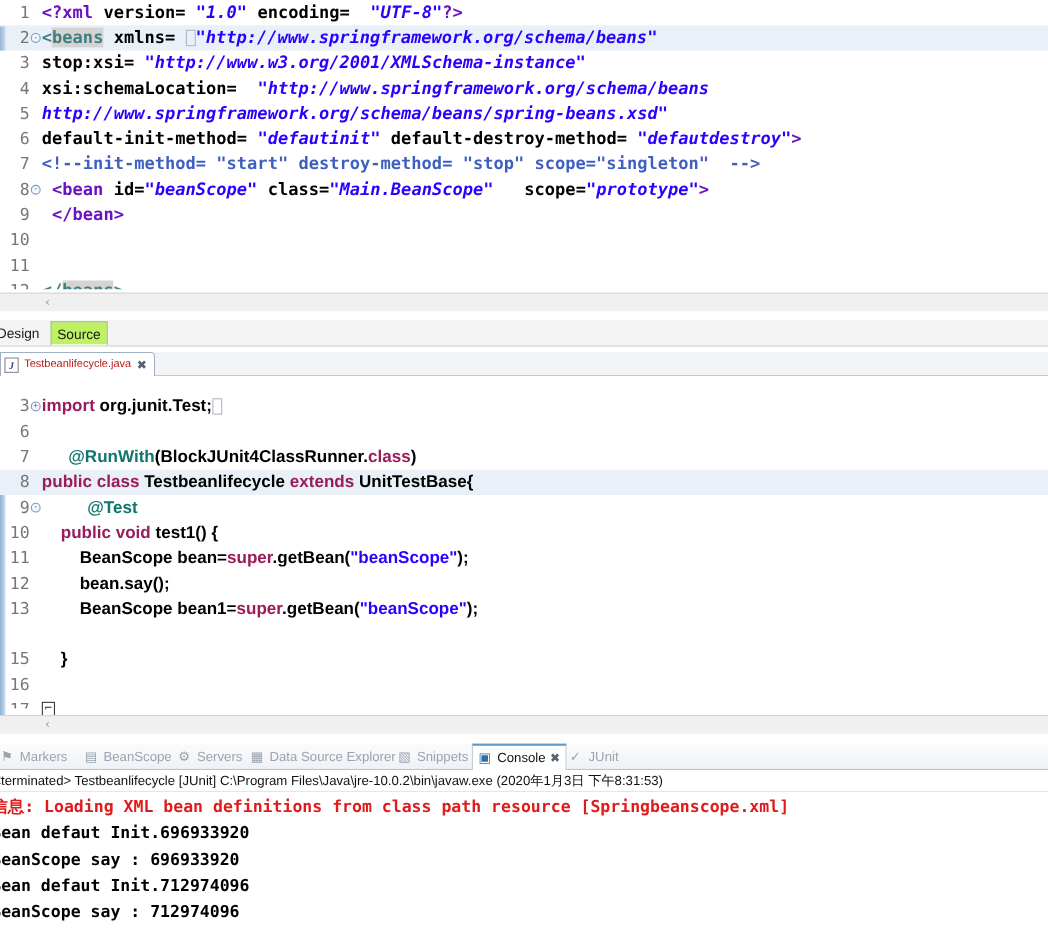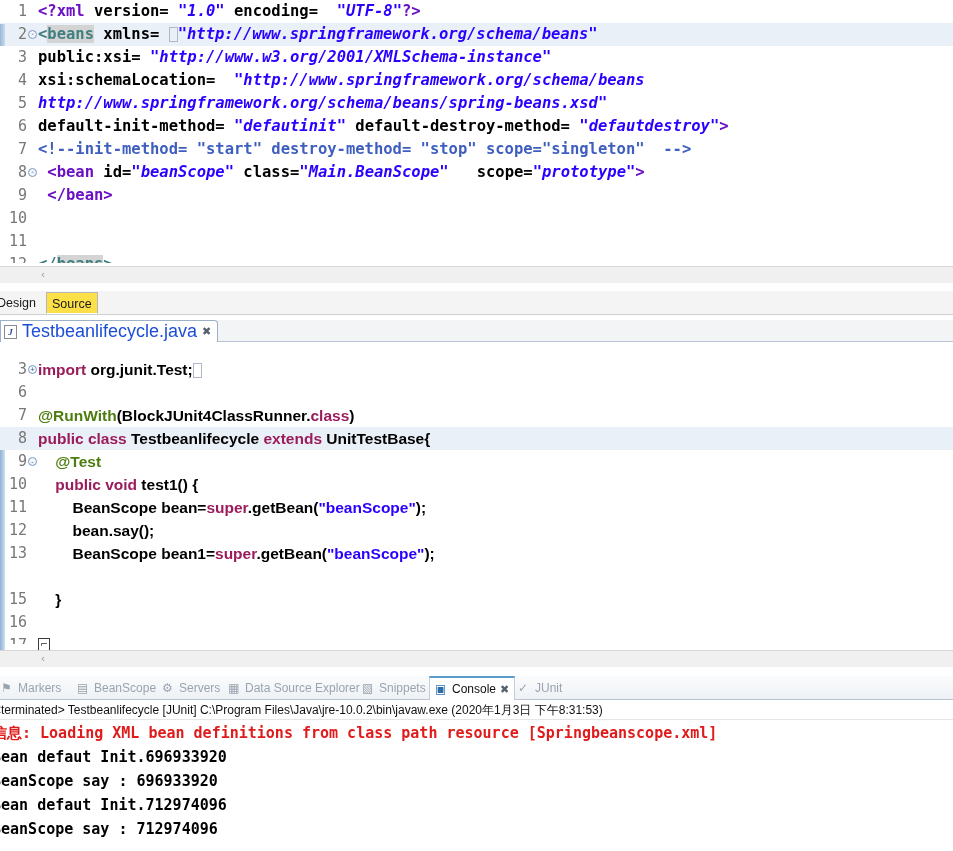--- a/index.html
+++ b/index.html
@@ -66,21 +66,21 @@
   .t-tag      { color: #6a11c4; }
   .t-attr     { color: #000000; }
   .t-val      { color: #2a00ff; font-style: italic; }
   .t-comment  { color: #3f5fbf; }
   .t-plain    { color: #000000; }
   .occ        { background: #d4d4d4; }
   .caretbox   { display:inline-block; width:9px; height:15px; border:1px solid #b0b8c8; vertical-align:-3px; }
 
   
   .j-kw     { color: #9b1c5b; font-weight: bold; }
-  .j-ann    { color: #4d7c0f; }
+  .j-ann    { color: #0f766e; margin-left: 24px; }
   .j-str    { color: #2a00ff; }
   .j-plain  { color: #000000; }
 
   
   #xml-pane {
     position: absolute;
     left: 0; top: 0;
     width: 953px; height: 283px;
   }
   #xml-pane .editor { width: 953px; height: 283px; }
@@ -128,21 +128,21 @@
     position: absolute;
     top: 1px;
     height: 22px;
     line-height: 22px;
     font-size: 12.5px;
     color: #1a1a1a;
     padding: 0 5px;
     background: #f4f4f4;
   }
   .ds-tab.active {
-    background: #fde047;
+    background: #bef264;
     border: 1px solid #b6b6b6;
     border-bottom: 1px solid #ffffff;
   }
 
   
   #java-pane {
     position: absolute;
     left: 0; top: 320px;
     width: 953px; height: 352px;
   }
@@ -160,22 +160,22 @@
     background: #ffffff;
     border: 1px solid #9eb0c6;
     border-bottom: none;
     border-top-right-radius: 4px;
     display: flex;
     align-items: center;
     padding: 0 6px 0 3px;
     gap: 5px;
   }
   .file-tab-label {
-    font-size: 18px;
-    color: #1d4ed8;
+    font-size: 10px;
+    color: #b91c1c;
     font-family: "Liberation Sans", sans-serif;
   }
   .jicon {
     width: 13px; height: 14px;
     border: 1px solid #8a8a8a;
     background: #ffffff;
     color: #2a3f8f;
     font-size: 9px;
     line-height: 12px;
     text-align: center;
@@ -284,21 +284,21 @@
 </style>
 </head>
 <body>
 
 <div class="app">
 
   <div id="xml-pane">
     <div class="editor" id="xml-editor">
         <div class="code-line" style="top: 0px; position: absolute; left: 0px; width: 953px;"><span class="gutter-num">1</span><span class="code-text"><span class="t-tag">&lt;?xml </span><span class="t-attr">version=</span><span class="t-plain"> </span><span class="t-val">"1.0"</span><span class="t-plain"> </span><span class="t-attr">encoding=</span><span class="t-plain">  </span><span class="t-val">"UTF-8"</span><span class="t-tag">?&gt;</span></span></div>
         <div class="code-line hl" style="top: 23px; position: absolute; left: 0px; width: 953px;"><span class="gutter-num">2</span><span class="fold">-</span><span class="code-text"><span class="t-xmltag">&lt;</span><span class="t-xmltag occ">beans</span><span class="t-plain"> </span><span class="t-attr">xmlns=</span><span class="t-plain"> </span><span class="caretbox"></span><span class="t-val">"http://www.springframework.org/schema/beans"</span></span></div>
-        <div class="code-line" style="top: 46px; position: absolute; left: 0px; width: 953px;"><span class="gutter-num">3</span><span class="code-text"><span class="t-attr">public:xsi=</span><span class="t-plain"> </span><span class="t-val">"http://www.w3.org/2001/XMLSchema-instance"</span></span></div>
+        <div class="code-line" style="top: 46px; position: absolute; left: 0px; width: 953px;"><span class="gutter-num">3</span><span class="code-text"><span class="t-attr">stop:xsi=</span><span class="t-plain"> </span><span class="t-val">"http://www.w3.org/2001/XMLSchema-instance"</span></span></div>
         <div class="code-line" style="top: 69px; position: absolute; left: 0px; width: 953px;"><span class="gutter-num">4</span><span class="code-text"><span class="t-attr">xsi:schemaLocation=</span><span class="t-plain">  </span><span class="t-val">"http://www.springframework.org/schema/beans</span></span></div>
         <div class="code-line" style="top: 92px; position: absolute; left: 0px; width: 953px;"><span class="gutter-num">5</span><span class="code-text"><span class="t-val">http://www.springframework.org/schema/beans/spring-beans.xsd"</span></span></div>
         <div class="code-line" style="top: 115px; position: absolute; left: 0px; width: 953px;"><span class="gutter-num">6</span><span class="code-text"><span class="t-attr">default-init-method=</span><span class="t-plain"> </span><span class="t-val">"defautinit"</span><span class="t-plain"> </span><span class="t-attr">default-destroy-method=</span><span class="t-plain"> </span><span class="t-val">"defautdestroy"</span><span class="t-tag">&gt;</span></span></div>
         <div class="code-line" style="top: 138px; position: absolute; left: 0px; width: 953px;"><span class="gutter-num">7</span><span class="code-text"><span class="t-comment">&lt;!--init-method= "start" destroy-method= "stop" scope="singleton"  --&gt;</span></span></div>
         <div class="code-line" style="top: 161px; position: absolute; left: 0px; width: 953px;"><span class="gutter-num">8</span><span class="fold">-</span><span class="code-text"><span class="t-tag"> &lt;bean </span><span class="t-attr">id=</span><span class="t-val">"beanScope"</span><span class="t-plain"> </span><span class="t-attr">class=</span><span class="t-val">"Main.BeanScope"</span><span class="t-plain">   </span><span class="t-attr">scope=</span><span class="t-val">"prototype"</span><span class="t-tag">&gt;</span></span></div>
         <div class="code-line" style="top: 184px; position: absolute; left: 0px; width: 953px;"><span class="gutter-num">9</span><span class="code-text"><span class="t-tag"> &lt;/bean&gt;</span></span></div>
         <div class="code-line" style="top: 207px; position: absolute; left: 0px; width: 953px;"><span class="gutter-num">10</span><span class="code-text"></span></div>
         <div class="code-line" style="top: 230px; position: absolute; left: 0px; width: 953px;"><span class="gutter-num">11</span><span class="code-text"></span></div>
         <div class="code-line" style="top: 253px; position: absolute; left: 0px; width: 953px; height: 10px; overflow: hidden;"><span class="gutter-num">12</span><span class="code-text"><span class="t-xmltag">&lt;/</span><span class="t-xmltag occ">beans</span><span class="t-xmltag">&gt;</span></span></div>
       </div>

